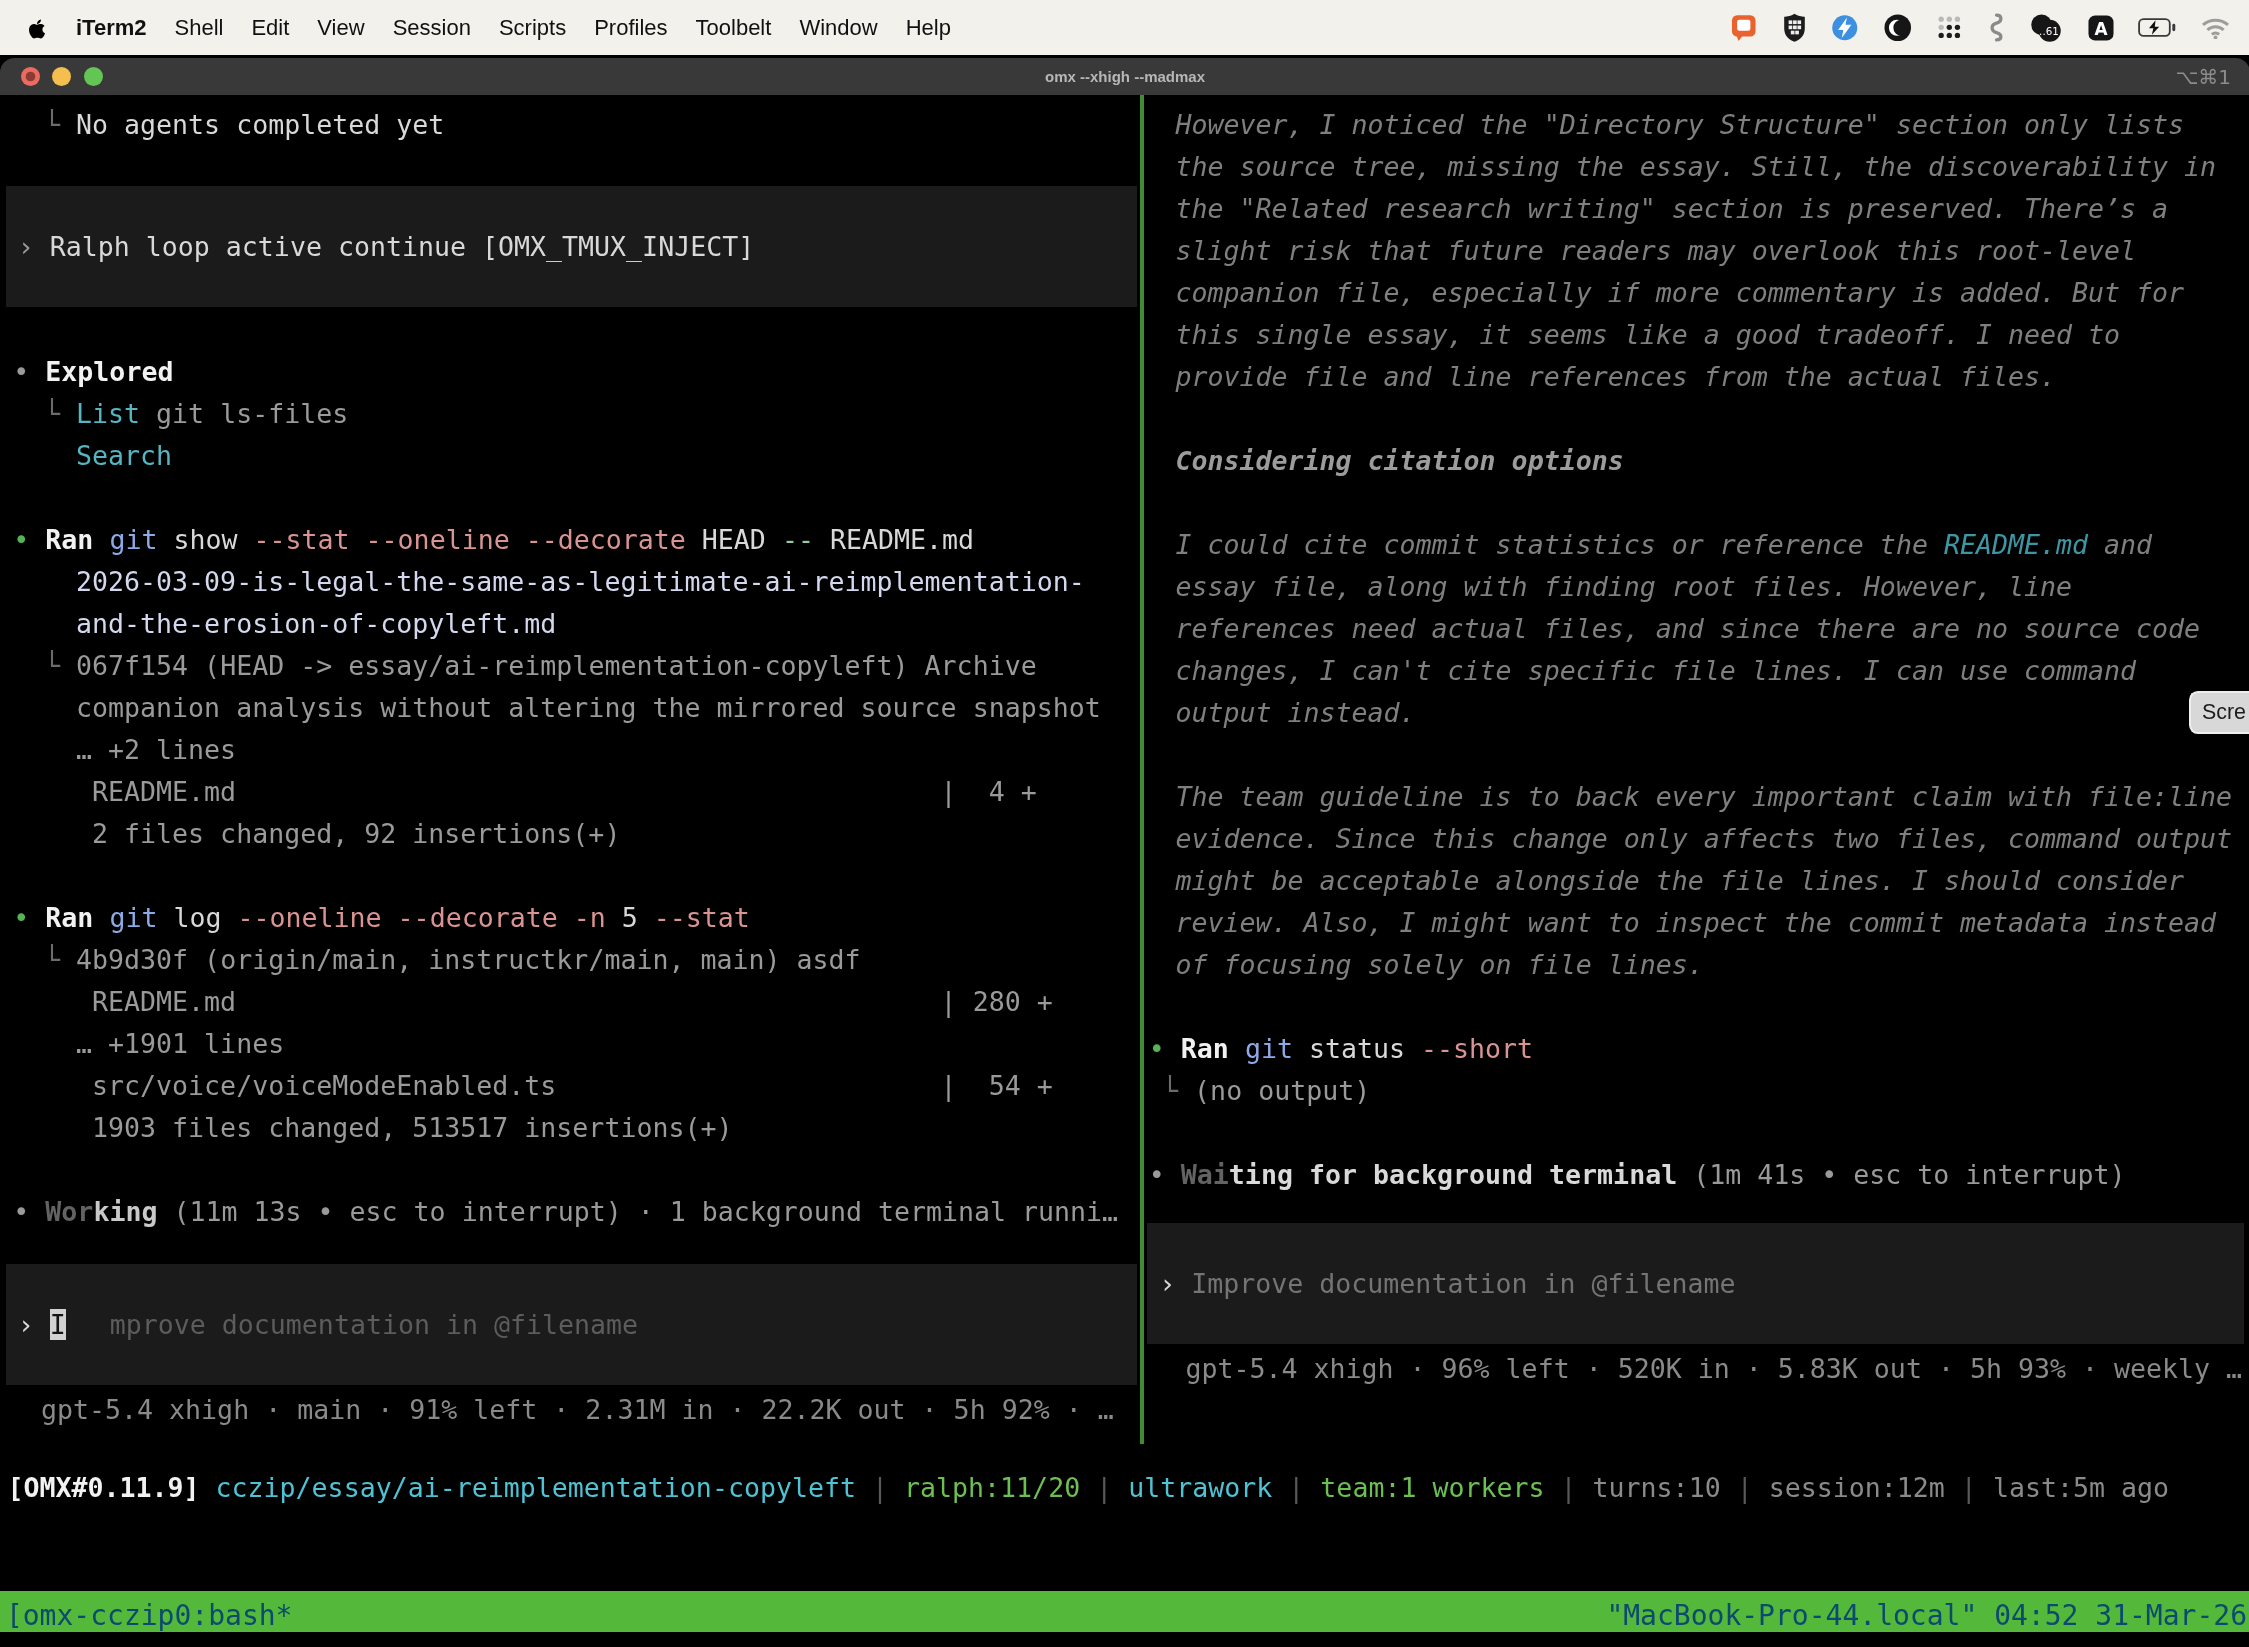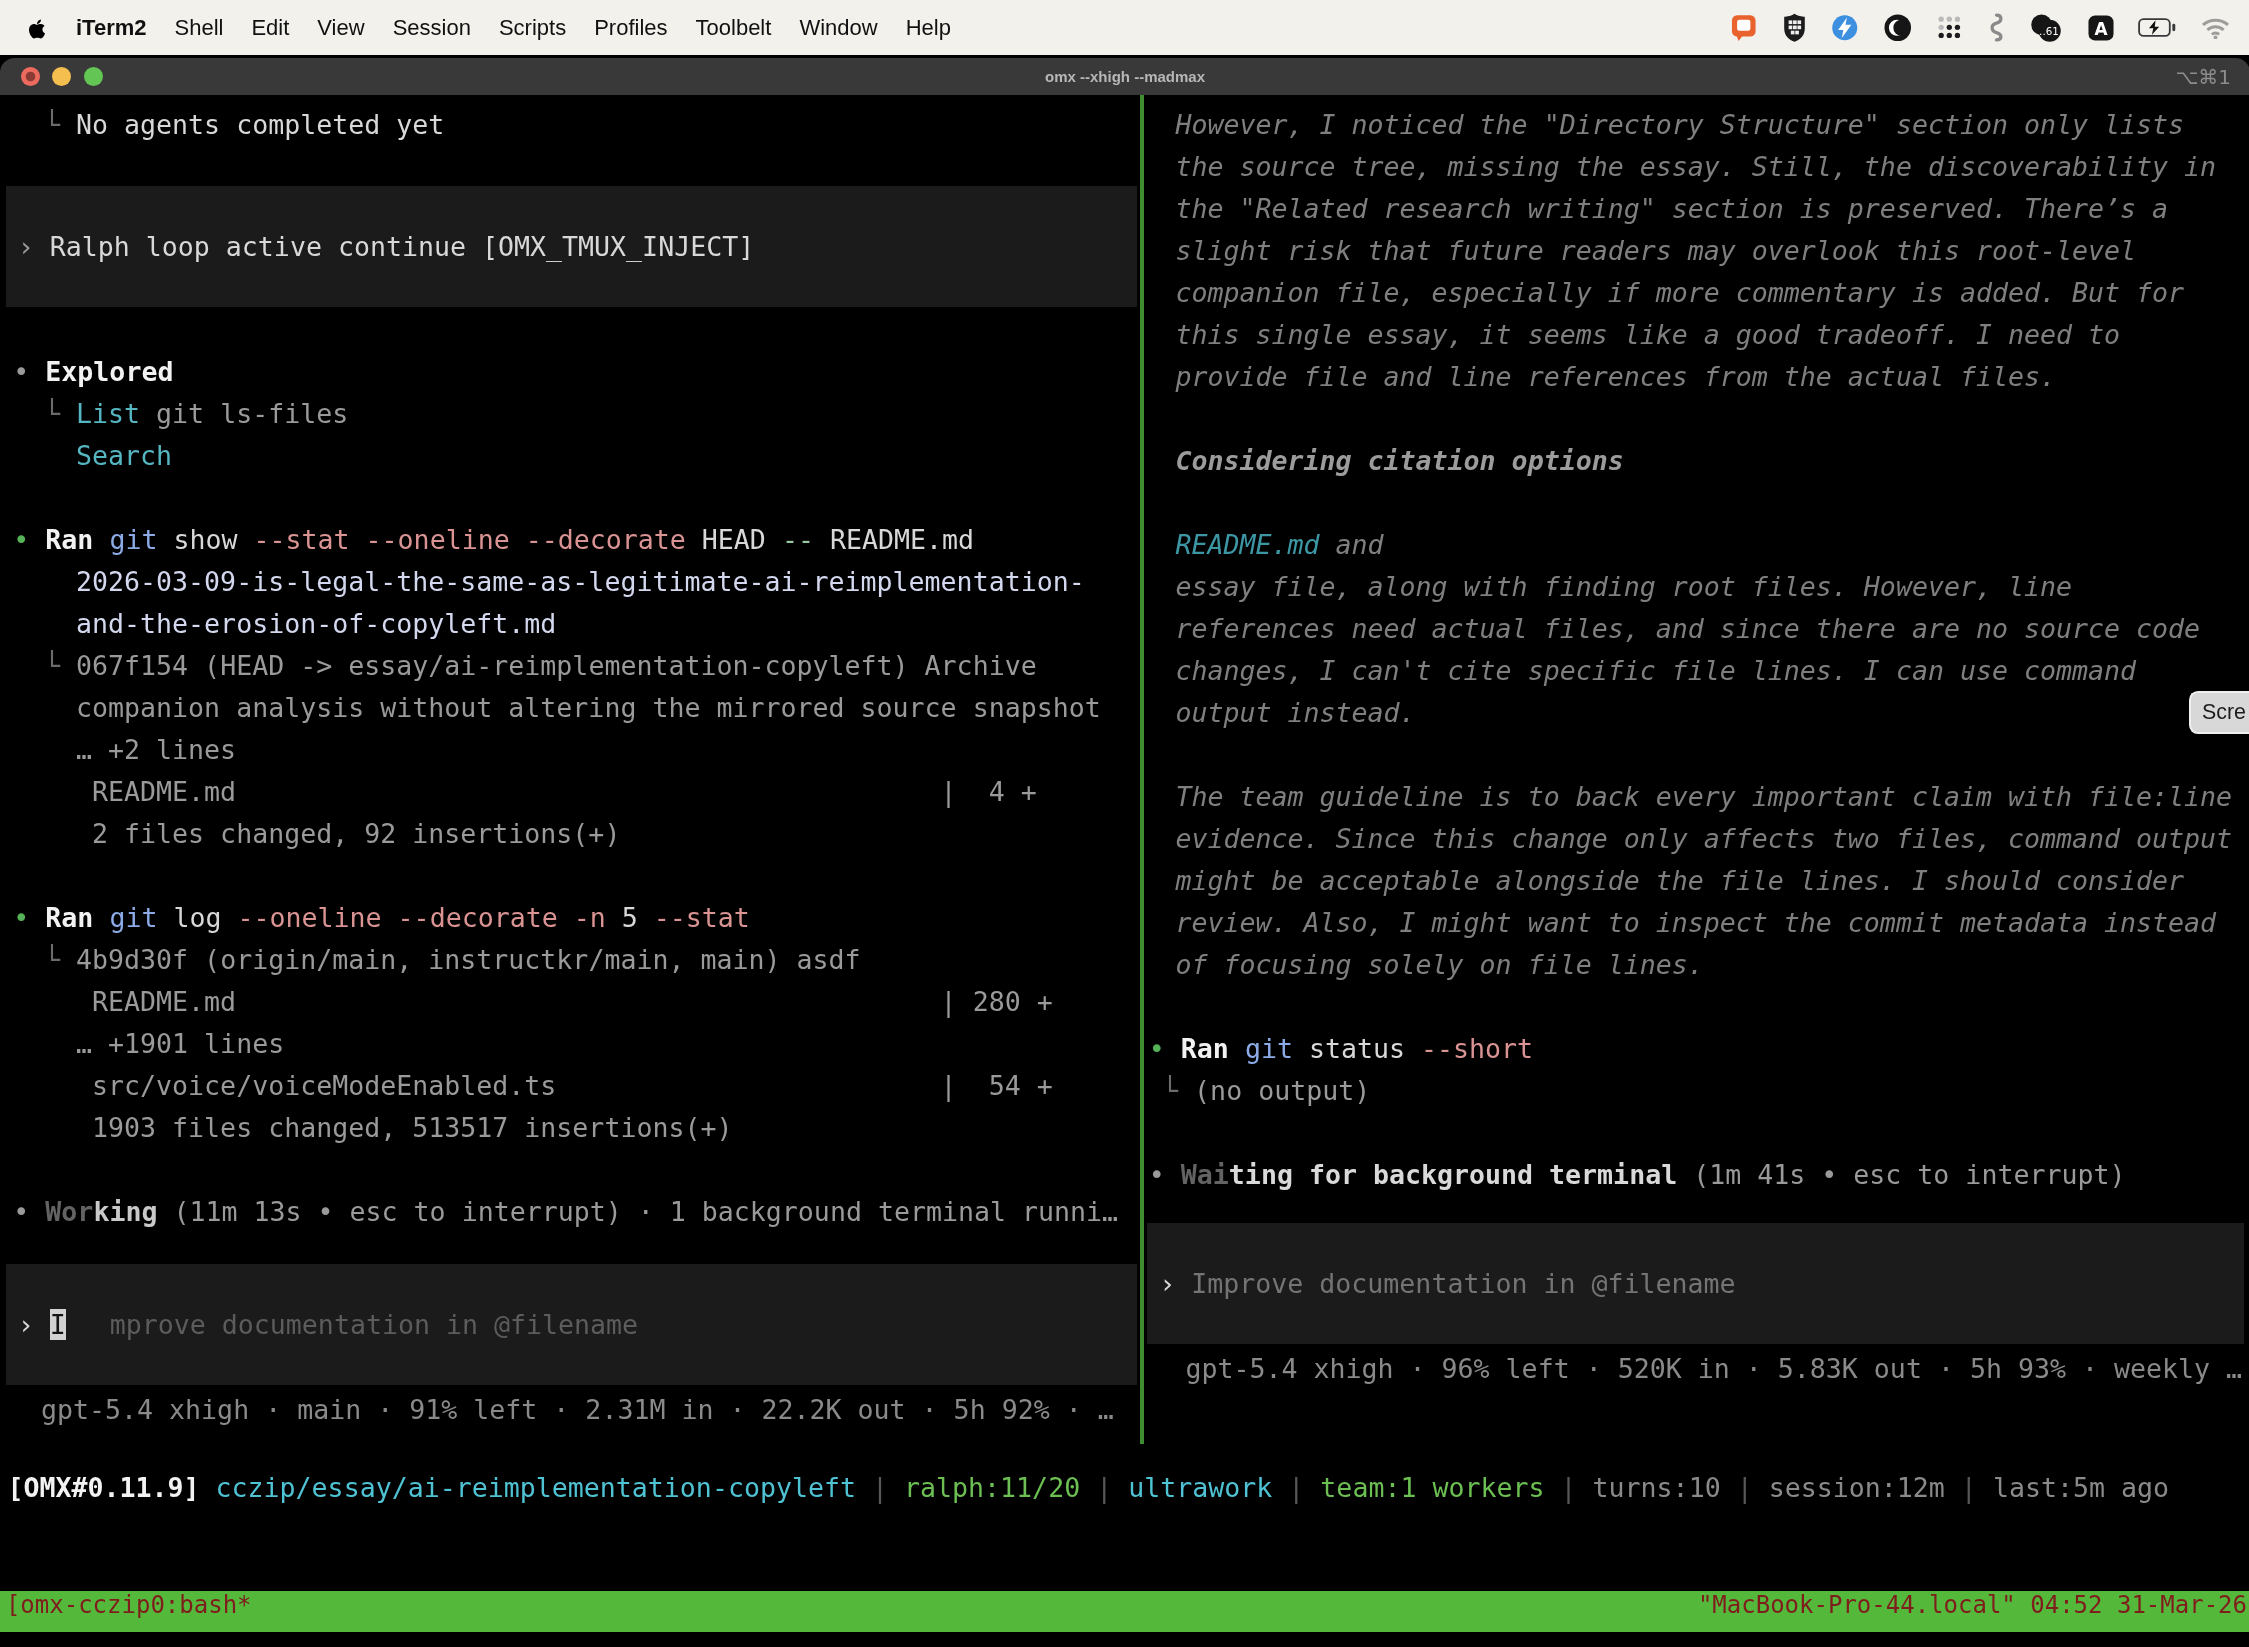--- a/index.html
+++ b/index.html
@@ -78,23 +78,23 @@
   .c-boldlight { color:#d9d9d9; font-weight:bold; }
   .c-statgray { color:#8a8a8a; }
   .c-green2 { color:#6cbf52; }
   .c-cyan2 { color:#4fc3d4; }
   .c-sep { color:#585858; }
 
   
   .omx-line { margin-top:22px; height:42px; display:flex; align-items:center;
     padding-left:7.4px; white-space:pre; font-size:26.6px; flex:0 0 auto; }
   .win-spacer { flex:1; }
-  .tmuxbar { height:41px; background:#54b93b; color:#7f1d1d; display:flex;
-    align-items:flex-start; justify-content:space-between; padding:0 3px 0 5.9px;
-    white-space:pre; font-size:24px; margin-bottom:15.5px; flex:0 0 auto; }
+  .tmuxbar { height:41px; background:#54b93b; color:#0c4a6e; display:flex;
+    align-items:flex-end; justify-content:space-between; padding:0 3px 0 5.9px;
+    white-space:pre; font-size:28px; margin-bottom:15.5px; flex:0 0 auto; }
 
   
   .scre { position:absolute; top:633px; right:0; height:43px; width:61px;
     background:#d8d8d8; border:2.2px solid #efefef; border-right:none;
     border-radius:8.9px 0 0 8.9px; color:#1c1c1c;
     font-family:"Liberation Sans", sans-serif; font-size:21.4px;
     display:flex; align-items:center; padding-left:11px; overflow:hidden; }
 </style>
 </head>
 <body>
@@ -257,21 +257,21 @@
           <div class="t-row para"><span class="c-para">However, I noticed the "Directory Structure" section only lists</span></div>
           <div class="t-row para"><span class="c-para">the source tree, missing the essay. Still, the discoverability in</span></div>
           <div class="t-row para"><span class="c-para">the "Related research writing" section is preserved. There’s a</span></div>
           <div class="t-row para"><span class="c-para">slight risk that future readers may overlook this root-level</span></div>
           <div class="t-row para"><span class="c-para">companion file, especially if more commentary is added. But for</span></div>
           <div class="t-row para"><span class="c-para">this single essay, it seems like a good tradeoff. I need to</span></div>
           <div class="t-row para"><span class="c-para">provide file and line references from the actual files.</span></div>
           <div class="t-blank"></div>
           <div class="t-row para"><span class="c-head">Considering citation options</span></div>
           <div class="t-blank"></div>
-          <div class="t-row para"><span class="c-teal">README.md</span><span class="c-para"> and</span></div>
+          <div class="t-row para"><span class="c-para">I could cite commit statistics or reference the </span><span class="c-teal">README.md</span><span class="c-para"> and</span></div>
           <div class="t-row para"><span class="c-para">essay file, along with finding root files. However, line</span></div>
           <div class="t-row para"><span class="c-para">references need actual files, and since there are no source code</span></div>
           <div class="t-row para"><span class="c-para">changes, I can't cite specific file lines. I can use command</span></div>
           <div class="t-row para"><span class="c-para">output instead.</span></div>
           <div class="t-blank"></div>
           <div class="t-row para"><span class="c-para">The team guideline is to back every important claim with file:line</span></div>
           <div class="t-row para"><span class="c-para">evidence. Since this change only affects two files, command output</span></div>
           <div class="t-row para"><span class="c-para">might be acceptable alongside the file lines. I should consider</span></div>
           <div class="t-row para"><span class="c-para">review. Also, I might want to inspect the commit metadata instead</span></div>
           <div class="t-row para"><span class="c-para">of focusing solely on file lines.</span></div>

